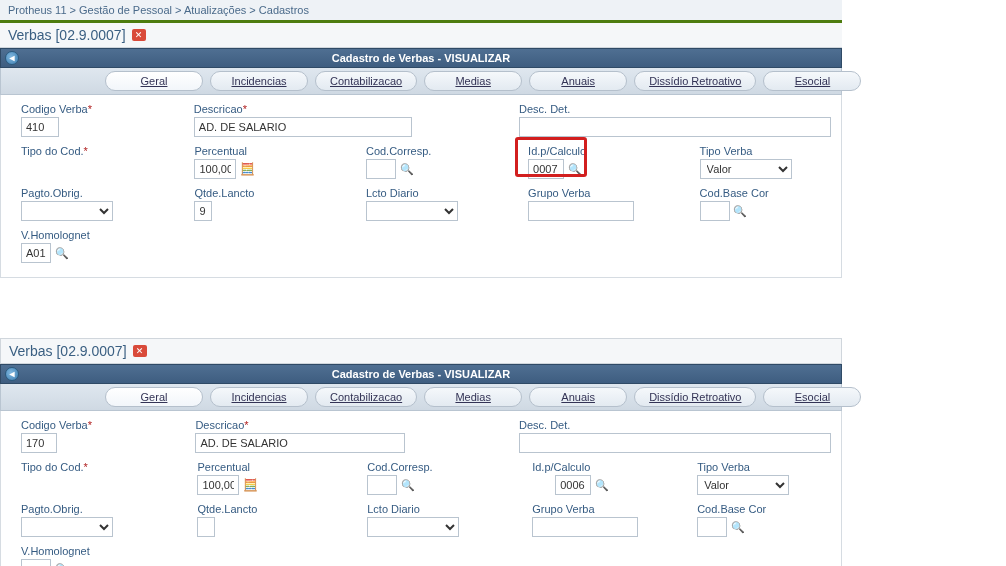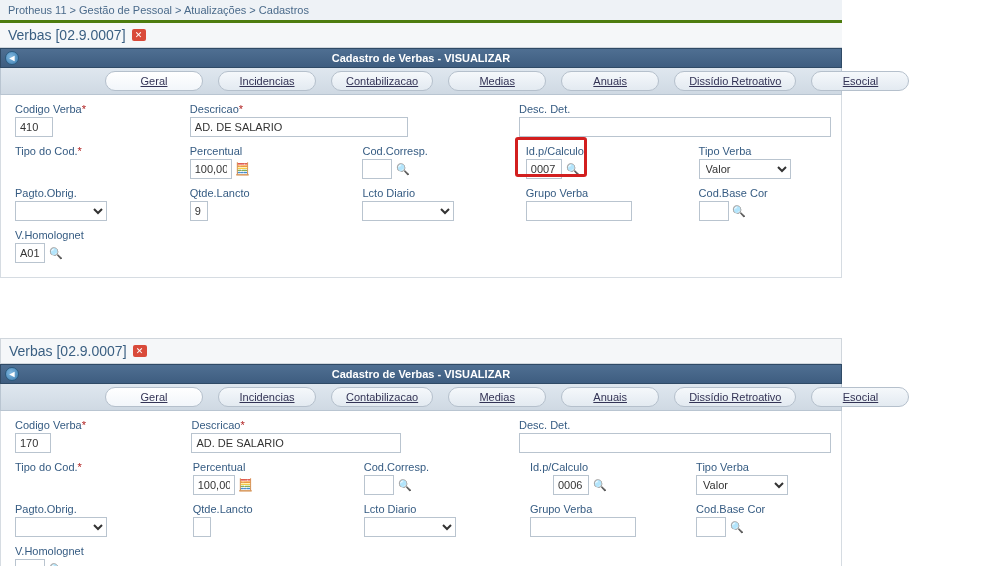--- a/index.html
+++ b/index.html
@@ -67,21 +67,21 @@
     cursor: pointer;
   }
 
   
   .subtabs {
     background: linear-gradient(#dfe7ef, #cfd9e3);
     border: 1px solid #b9c5d1;
     border-top: none;
     padding: 3px 4px 3px 4px;
     display: flex;
-    gap: 16px;
+    gap: 8px;
   }
   .subtab {
     flex: 0 0 auto;
     min-width: 98px;
     text-align: center;
     padding: 3px 14px;
     border: 1px solid #b5c0cc;
     border-radius: 10px;
     margin-left: -1px;
     background: linear-gradient(#f5f8fb,#e3eaf1);
@@ -95,21 +95,21 @@
     background: linear-gradient(#ffffff,#f2f6fa);
     font-weight: normal;
   }
   .subtab .u { text-decoration: underline; }
 
   
   .form-area {
     background: #fff;
     border: 1px solid #d6dce2;
     border-top: none;
-    padding: 6px 10px 14px 14px;
+    padding: 6px 10px 14px 20px;
     position: relative;
   }
   .row {
     display: flex;
     gap: 12px;
     margin-top: 8px;
     align-items: flex-start;
   }
   .field { display: flex; flex-direction: column; gap: 2px; }
   .label { color: #355b82; font-size: 11px; white-space: nowrap; }

